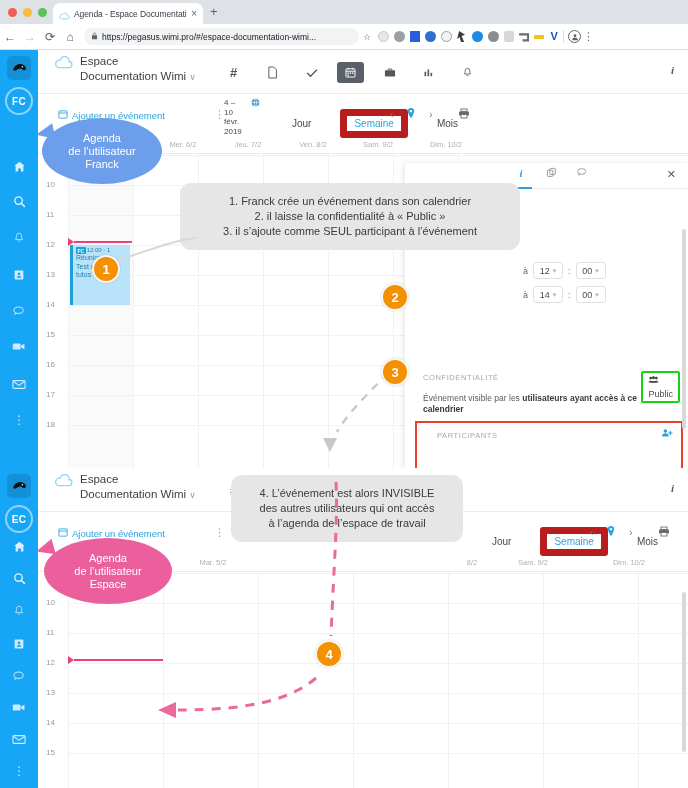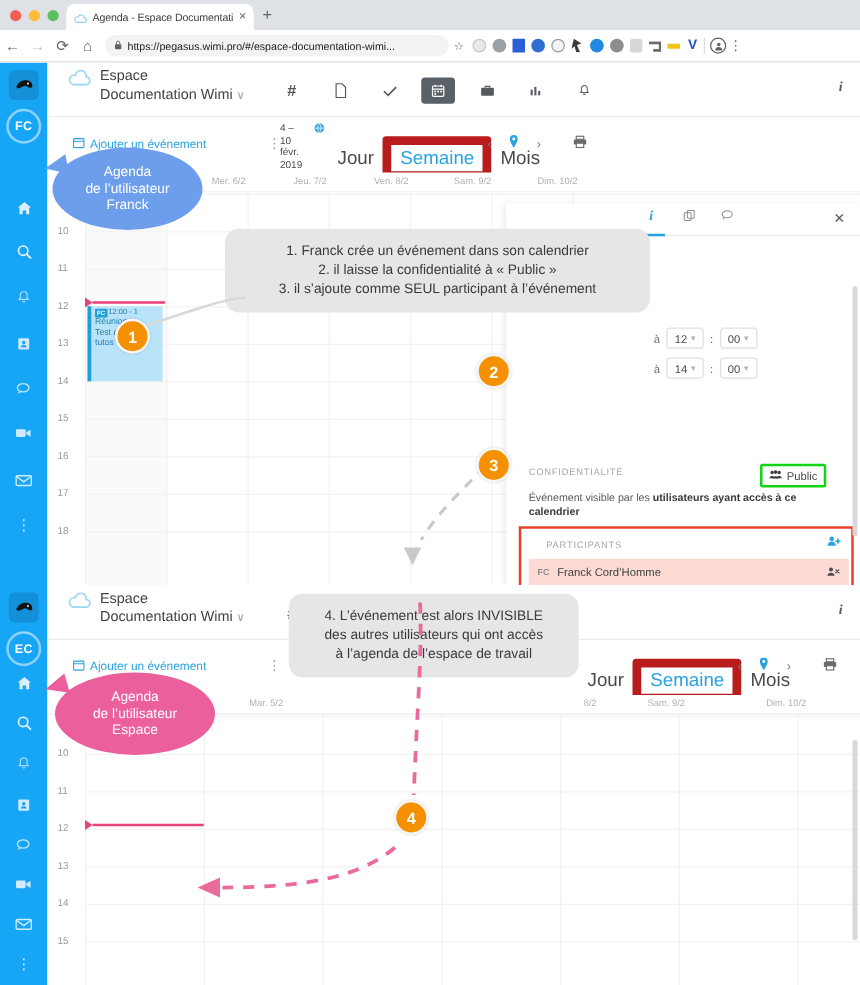--- a/index.html
+++ b/index.html
@@ -118,21 +118,21 @@
     display:flex; align-items:center; gap:4px;
   }
   .dots-v { position:absolute; left:176px; top:14px; color:#9a9a9a; font-size:11px; letter-spacing:0;}
   .daterange {
     position:absolute; left:186px; top:4px; width:28px;
     font-size:8px; color:#4a4a4a; line-height:9.5px;
   }
   .globe-ico { position:absolute; left:213px; top:4px; font-size:9px; color:#35a8e0;}
   .viewbtns { position:absolute; left:225px; top:15px; display:flex; align-items:center; gap:0; }
   .viewbtn {
-    font-size:15px; color:#4a4a4a; padding:2px 7px; border-radius:3px;
+    font-size:10px; color:#4a4a4a; padding:2px 7px; border-radius:3px;margin-left:22px;
   }
   .viewbtn.active { color:#29a3e0; border:7px solid #b91c1c; }
   .navarrows {
     position:absolute; left:352px; top:14px;
     display:flex; align-items:center; gap:14px;
     font-size:10px; color:#7a7a7a;
   }
   .navarrows .pin { color:#29a3e0; font-size:10px; }
   .printer { position:absolute; left:420px; top:14px; font-size:11px; color:#6a6a6a;}
 
@@ -189,24 +189,24 @@
   .timerow { position:absolute; display:flex; align-items:center; gap:5px; font-size:9px; color:#6a6a6a; }
   .tsel {
     border:1px solid #e0e0e0; border-radius:3px; height:17px; min-width:30px;
     display:flex; align-items:center; justify-content:center; gap:3px;
     font-size:9px; color:#4a4a4a; padding:0 4px; background:#fff;
   }
   .tsel .cv { color:#b0b0b0; font-size:7px;}
 
   .sec-label { font-size:7.5px; color:#a8a8a8; letter-spacing:0.6px; }
   .pubbtn {
-    position:absolute; right:27px; top:182px;
+    position:absolute; right:8px; top:182px;
     border:2px solid #15d415; border-radius:2px; padding:2px 5px;
-    display:flex; align-items:center; gap:3px;
-    font-size:9px; color:#4a4a4a; background:#fff;
+    display:flex; gap:3px;
+    font-size:9px; color:#4a4a4a; background:#fff;flex-direction:column;
   }
   .sp-note {
     position:absolute; left:18px; top:204px; width:245px;
     font-size:8.5px; color:#5a5a5a; line-height:11px;
   }
   .sp-note b { color:#3a3a3a; }
 
   .participants-box {
     position:absolute; left:10px; top:232px; width:268px; height:56px;
     border:2px solid #e8412a;
@@ -594,31 +594,20 @@
 
         <div class="participants-box">
           <span class="p-head">PARTICIPANTS</span>
           <span class="p-add">
             <svg viewBox="0 0 18 14" width="12" height="10">
                 <circle cx="6.6" cy="4" r="2.7" fill="#29a3e0"></circle>
                 <path d="M1.6 12.4a5 5 0 0 1 10 0z" fill="#29a3e0"></path>
                 <path d="M14 4.4v5M11.5 7h5" stroke="#29a3e0" stroke-width="1.8" stroke-linecap="round"></path>
               </svg>
           </span>
-          <div class="p-row">
-            <span class="p-initials">FC</span>
-            <span class="p-name">Franck Cord’Homme</span>
-            <span class="p-remove">
-              <svg viewBox="0 0 18 14" width="11" height="9">
-                  <circle cx="6.2" cy="4" r="2.6" fill="#4a4a4a"></circle>
-                  <path d="M1.4 12.2a4.9 4.9 0 0 1 9.6 0z" fill="#4a4a4a"></path>
-                  <path d="M12.6 4.4 16.4 8.2M16.4 4.4 12.6 8.2" stroke="#4a4a4a" stroke-width="1.6" stroke-linecap="round"></path>
-                </svg>
-            </span>
-          </div>
         </div>
 
         <div class="sp-scrollbar"></div>
       </div>
     </div>
 
     <div class="pane pane-edmond">
       <div class="railbar">
         <div class="rail-logo">
           <svg viewBox="0 0 24 24" width="17" height="17">

